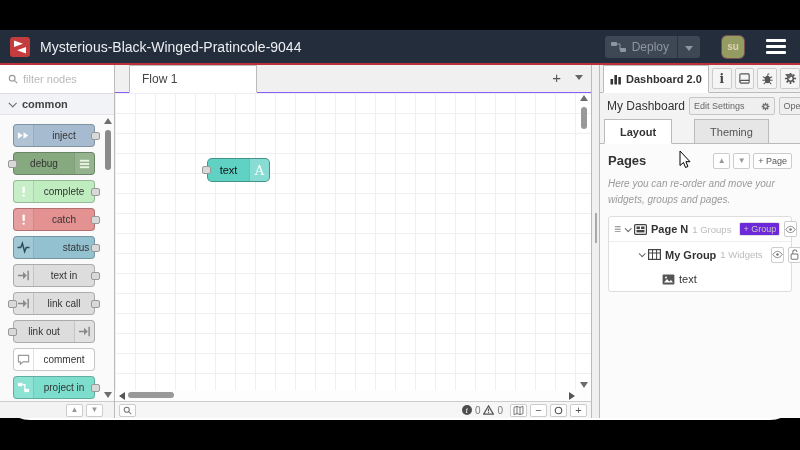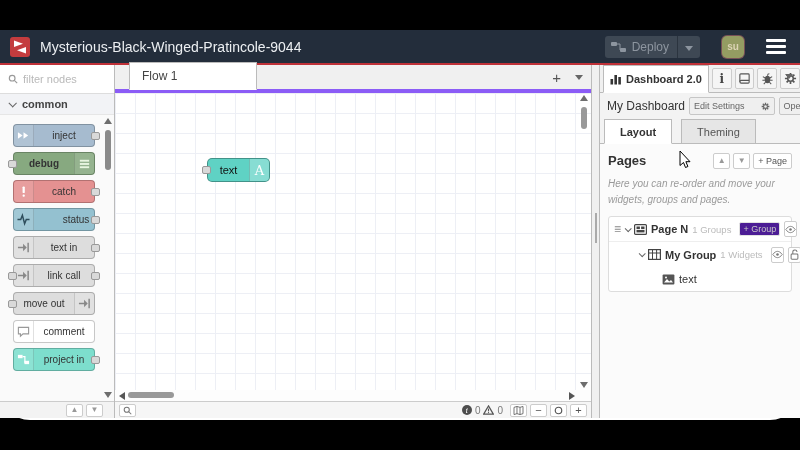--- a/index.html
+++ b/index.html
@@ -65,21 +65,21 @@
   .p-thumb { position:absolute; top:12px; left:1px; width:6px; height:40px; background:#8a8a8a;
              border-radius:3px; }
   .p-foot { height:17px; background:#f3f3f3; border-top:1px solid #ccc; display:flex;
             justify-content:flex-end; align-items:center; gap:3px; padding:0 11px; flex:0 0 auto; }
   .mini-btn { min-width:17px; height:13px; background:#fff; border:1px solid #ccc; border-radius:2px;
               display:flex; align-items:center; justify-content:center; color:#999; font-size:8px;
               line-height:1; padding:0 2px; }
 
   
   .workspace { flex:1; min-width:0; display:flex; flex-direction:column; background:#fff; }
-  .tabbar { height:28px; background:#f0f0f0; border-bottom:4px solid #8b5cf6; position:relative;
+  .tabbar { height:28px; background:#f0f0f0; border-bottom:1px solid #8b5cf6; position:relative;
             display:flex; align-items:flex-end; flex:0 0 auto; }
   .tab-active { height:28px; margin-bottom:-1px; background:#fff; border:1px solid #bbb;
                 border-bottom:1px solid #fff; display:flex; align-items:center; }
   .flow-tab { margin-left:14px; width:128px; padding-left:12px; font-size:12px; color:#444; }
   .tb-btns { position:absolute; right:8px; top:5px; display:flex; gap:14px; align-items:center;
              color:#666; }
   .plus-g { font-size:15px; line-height:1; color:#555; }
   .canvas-wrap { flex:1; position:relative; overflow:hidden; }
   .canvas { position:absolute; inset:0; background:#fff;
             background-image:linear-gradient(#edeff5 1px, transparent 1px),
@@ -131,21 +131,21 @@
   .sb-caret { position:absolute; right:7px; bottom:9px; }
   .sb-caret .caret-down { border-top-color:#666; }
   .sb-dash-row { height:26px; display:flex; align-items:center; gap:4px; padding:0 7px;
                  background:#f3f3f3; flex:0 0 auto; }
   .sb-dash-title { font-size:12px; color:#333; flex:1; white-space:nowrap; }
   .sb-btn { font-size:9px; color:#666; background:#efefef; border:1px solid #c6c6c6;
             border-radius:2px; padding:3px 4px; display:flex; align-items:center; gap:16px;
             white-space:nowrap; }
   .sb-btn svg { width:9px; height:9px; }
   .sb-tabs { height:25px; background:#f3f3f3; border-bottom:1px solid #bbb; display:flex;
-             align-items:flex-end; padding-left:4px; gap:9px; flex:0 0 auto; }
+             align-items:flex-end; padding-left:4px; gap:22px; flex:0 0 auto; }
   .sb-tab2 { height:25px; margin-bottom:-1px; border:1px solid #bbb; padding:0 15px;
              display:flex; align-items:center; font-size:11px; }
   .sb-tab2.on  { background:#fff; border-bottom:1px solid #fff; color:#333; font-weight:bold; }
   .sb-tab2.off { background:#e6e6e6; border-bottom:1px solid #bbb; color:#555; }
   .sb-content { flex:1; background:#fbfbfb; padding:7px 8px; overflow:hidden; }
   .pages-row { display:flex; align-items:flex-start; gap:3px; margin:2px 0 7px; }
   .pages-h { font-size:13px; font-weight:bold; color:#333; flex:1; }
   .help { font-size:10px; font-style:italic; color:#9a9a9a; line-height:1.55; margin-bottom:9px; }
   .tree { border:1px solid #ddd; border-radius:3px; background:#fff; }
   .tree-row { display:flex; align-items:center; gap:4px; height:25px; padding:0 5px;
@@ -153,21 +153,21 @@
   .tree-row .name { font-weight:bold; white-space:nowrap; }
   .tree-row .count { font-size:9.5px; color:#bbb; white-space:nowrap; }
   .tree-row .sp { flex:1; }
   .tree-row svg { flex:0 0 auto; }
   .row-page { border-bottom:1px solid #eee; }
   .row-group { padding-left:30px; }
   .row-widget { padding-left:53px; height:24px; font-weight:normal; }
   .t-btn { width:19px; height:16px; background:#fff; border:1px solid #ccc; border-radius:2px;
            display:flex; align-items:center; justify-content:center; color:#777; }
   .t-btn svg { width:11px; height:11px; }
-  .ghost-btn { font-size:9px; color:#c9c9c9; background:#4c1d95; border:1px solid #e2e2e2;
+  .ghost-btn { font-size:9px; color:#c9c9c9; background:#6d28d9; border:1px solid #e2e2e2;
                border-radius:2px; padding:1px 3px; white-space:nowrap; }
   .drag { color:#8a8a8a; font-size:12px; }
   .chev-sm { width:5px; height:5px; border-right:1.5px solid #666; border-bottom:1.5px solid #666;
              transform:rotate(45deg) translateY(-1px); display:inline-block; flex:0 0 auto; }
   .cursor { position:absolute; left:679px; top:150px; width:14px; height:20px; z-index:50; }
 </style>
 </head>
 <body>
 
 <div class="stage">
@@ -220,33 +220,43 @@
           <div class="palette-node" style="background: rgb(166, 187, 207);">
               <span class="port out"></span>
               <span class="nstrip left" style="color: rgb(255, 255, 255);">
                 <svg viewBox="0 0 14 14">
                   <path d="M1 3.5l5 3.5-5 3.5z" fill="currentColor"></path>
                   <path d="M7 3.5l5 3.5-5 3.5z" fill="currentColor"></path>
                 </svg>
               </span>
               <span class="nlabel">inject</span>
             </div>
-            <div class="palette-node" style="background: rgb(135, 169, 128); font-weight: bold;">
+            <div class="palette-node" style="background: rgb(135, 169, 128);">
               <span class="port in"></span>
               <span class="nlabel">debug</span>
               <span class="nstrip right" style="color: rgb(232, 245, 224);">
                 <svg viewBox="0 0 14 14">
                   <g fill="currentColor">
                     <rect x="2" y="3" width="10" height="2"></rect>
                     <rect x="2" y="6.5" width="10" height="2"></rect>
                     <rect x="2" y="10" width="10" height="2"></rect>
                   </g>
                 </svg>
               </span>
             </div>
+            <div class="palette-node" style="background: rgb(192, 237, 192);">
+              <span class="port out"></span>
+              <span class="nstrip left" style="color: rgb(255, 255, 255);">
+                <svg viewBox="0 0 14 14">
+                  <rect x="6" y="1.5" width="2.4" height="7.2" rx="1" fill="currentColor"></rect>
+                  <rect x="6" y="10.2" width="2.4" height="2.4" rx="1" fill="currentColor"></rect>
+                </svg>
+              </span>
+              <span class="nlabel">complete</span>
+            </div>
             <div class="palette-node" style="background: rgb(228, 145, 145);">
               <span class="port out"></span>
               <span class="nstrip left" style="color: rgb(255, 255, 255);">
                 <svg viewBox="0 0 14 14">
                   <rect x="6" y="1.5" width="2.4" height="7.2" rx="1" fill="currentColor"></rect>
                   <rect x="6" y="10.2" width="2.4" height="2.4" rx="1" fill="currentColor"></rect>
                 </svg>
               </span>
               <span class="nlabel">catch</span>
             </div>
@@ -277,21 +287,21 @@
                 <svg viewBox="0 0 14 14">
                   <path d="M1 7h7" stroke="currentColor" stroke-width="1.6" fill="none"></path>
                   <path d="M6.5 3l4 4-4 4z" fill="currentColor"></path>
                   <path d="M12 2v10" stroke="currentColor" stroke-width="1.6"></path>
                 </svg>
               </span>
               <span class="nlabel">link call</span>
             </div>
             <div class="palette-node" style="background: rgb(221, 221, 221);">
               <span class="port in"></span>
-              <span class="nlabel">move out</span>
+              <span class="nlabel">link out</span>
               <span class="nstrip right" style="color: rgb(136, 136, 136);">
                 <svg viewBox="0 0 14 14">
                   <path d="M1 7h7" stroke="currentColor" stroke-width="1.6" fill="none"></path>
                   <path d="M6.5 3l4 4-4 4z" fill="currentColor"></path>
                   <path d="M12 2v10" stroke="currentColor" stroke-width="1.6"></path>
                 </svg>
               </span>
             </div>
             <div class="palette-node" style="background: rgb(255, 255, 255);">
               <span class="nstrip left" style="color: rgb(153, 153, 153);">

